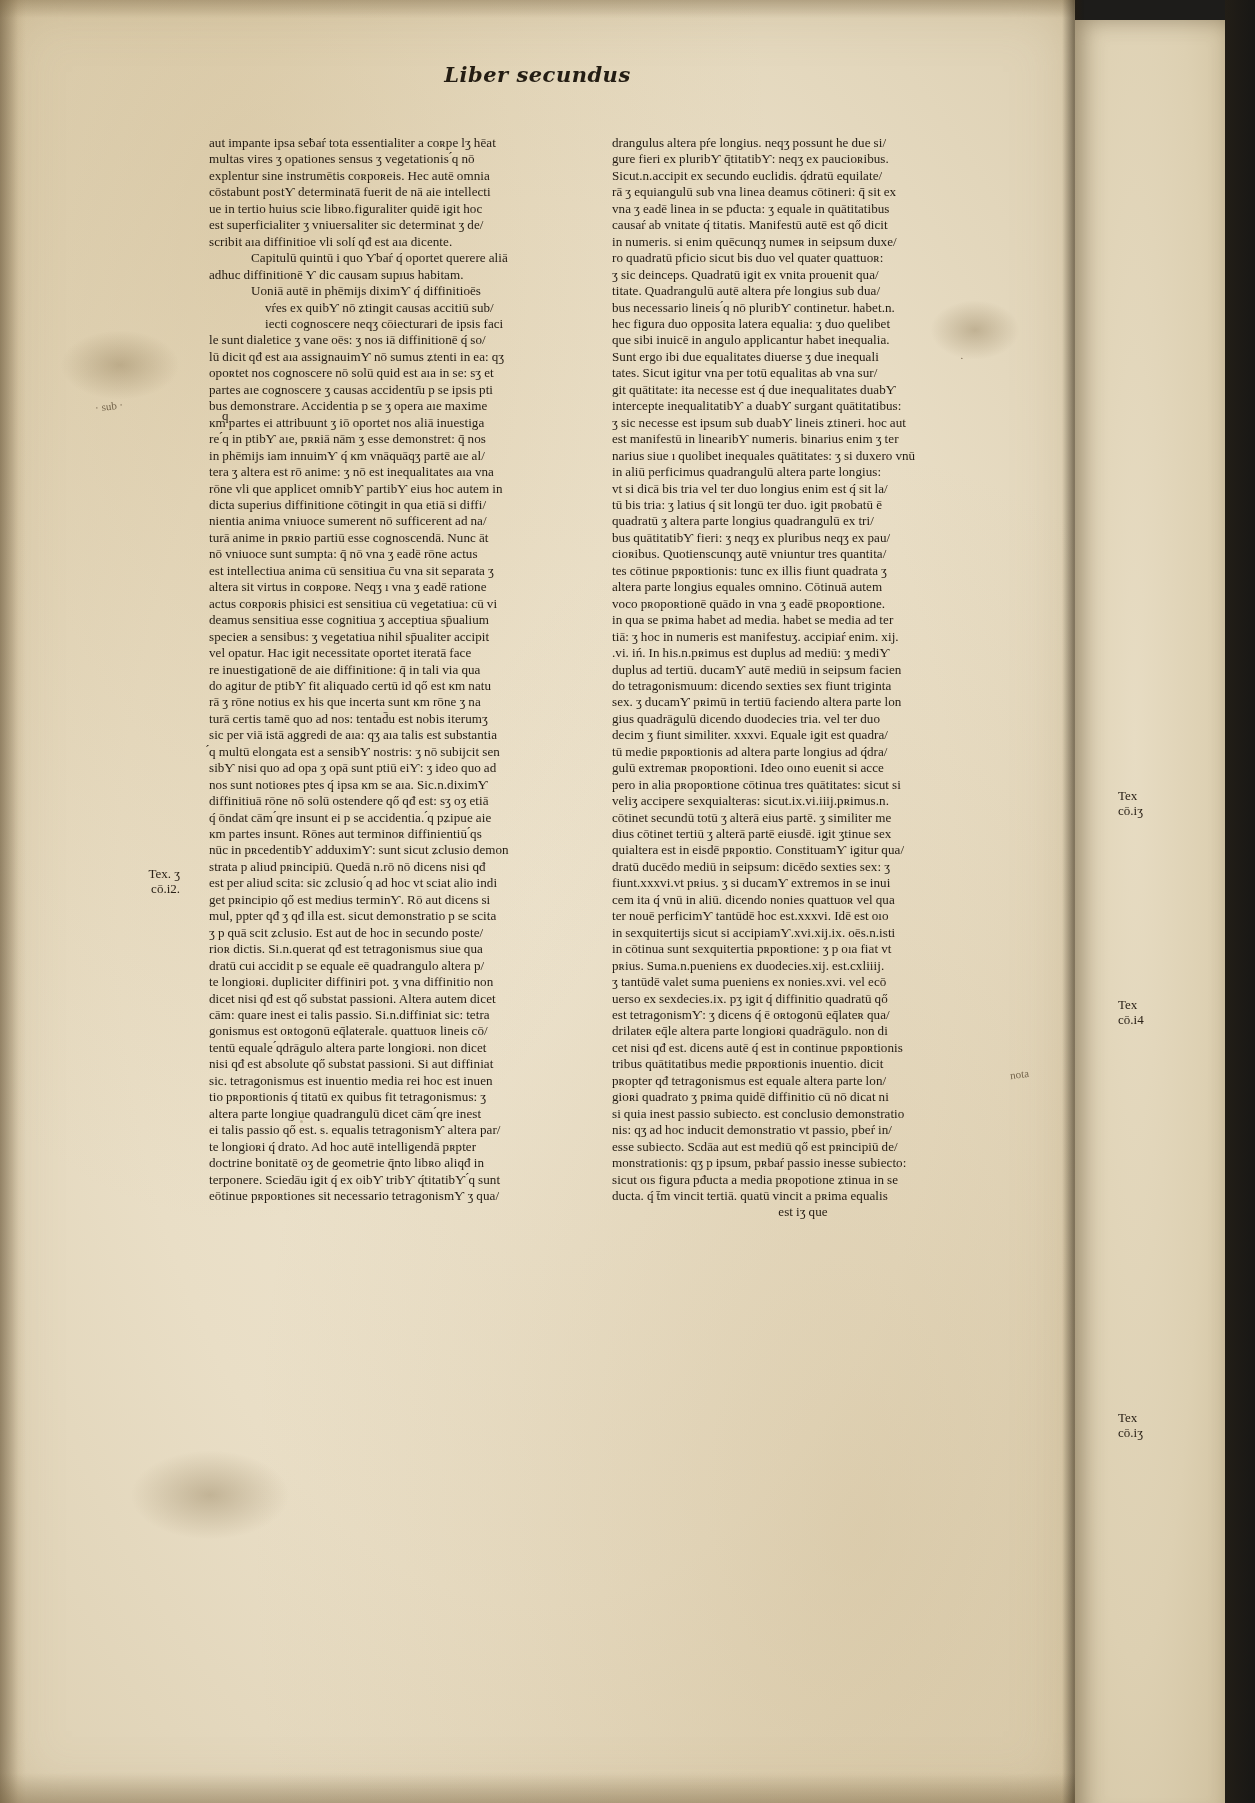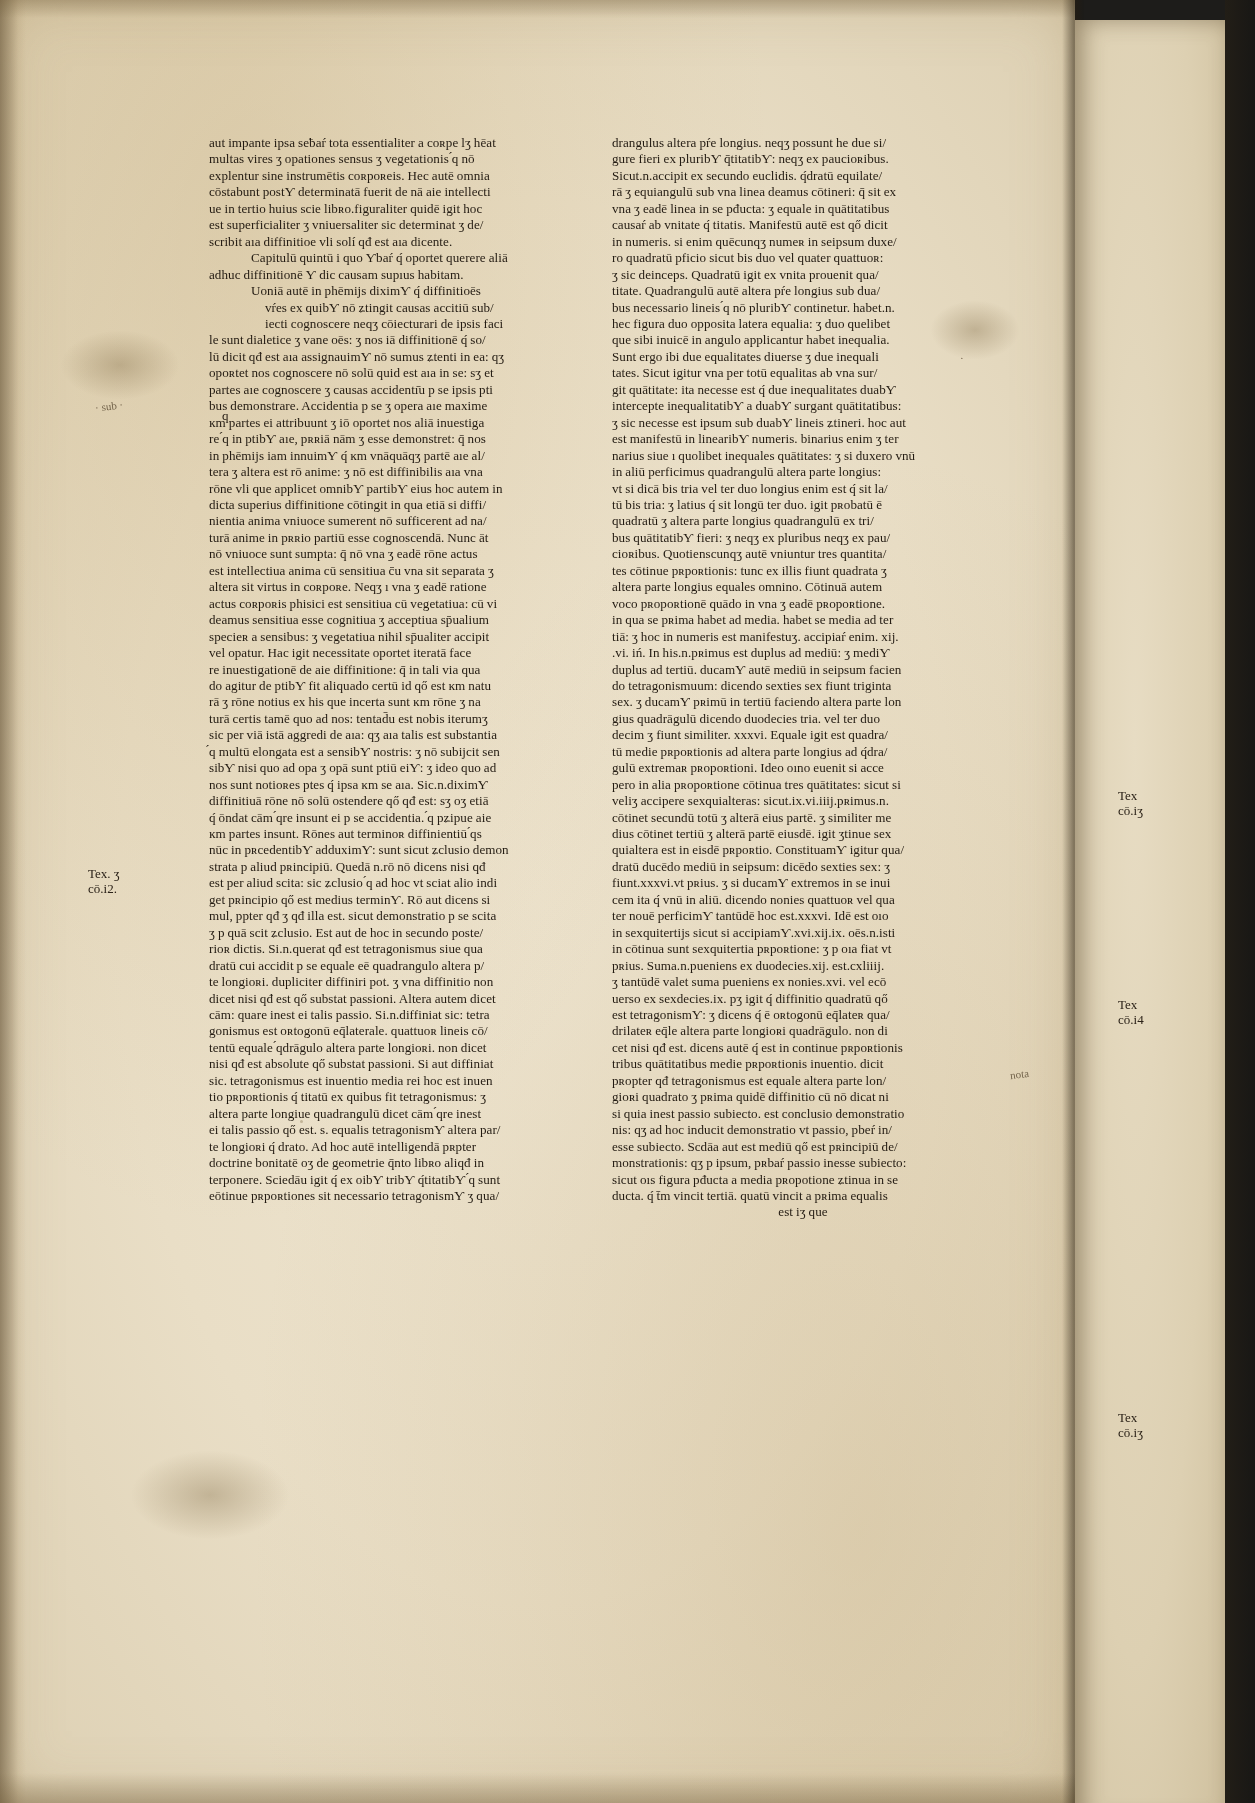--- a/index.html
+++ b/index.html
@@ -170,26 +170,27 @@
     <div class="leaf-edge-left"></div>
     <div class="leaf-edge-top"></div>
     <div class="leaf-edge-bottom"></div>
 
     <div class="ink-smudge" style="left:60px;top:330px;width:120px;height:70px;"></div>
     <div class="ink-smudge" style="left:930px;top:300px;width:90px;height:60px;"></div>
     <div class="ink-smudge" style="left:130px;top:1450px;width:160px;height:90px;"></div>
     <div class="speck" style="left:300px;top:1120px;width:3px;height:3px;"></div>
     <div class="speck" style="left:700px;top:980px;width:2px;height:2px;"></div>
 
+    <div class="running-head">Liber secundus</div>
 
     <div class="margin-note-left" style="top:408px;left:222px;">
       <div>q</div>
     </div>
 
-    <div class="margin-note-left" style="top:866px;">
+    <div class="margin-note-left" style="top:866px;text-align:right;">
       <div>Tex. ʒ</div>
       <div>cō.i2.</div>
     </div>
 
     <div class="text-block">
       <div class="col col-left">
         <p>aut impante ipsa seƀaŕ tota essentialiter a coʀpe lʒ hēat</p>
         <p>multas vires ʒ opationes sensus ʒ vegetationis ́q nō</p>
         <p>explentur sine instrumētis coʀpoʀeis. Hec autē omnia</p>
         <p>cōstabunt postƳ determinatā fuerit de nā aie intellecti</p>
@@ -202,21 +203,21 @@
         <p style="text-indent:56px">vŕes ex quibƳ nō ʑtingit causas accitiū sub/</p>
         <p style="text-indent:56px">iecti cognoscere neqʒ cōiecturari de ipsis faci</p>
         <p>le sunt dialetice ʒ vane oēs: ʒ nos iā diffinitionē q́ so/</p>
         <p>lū dicit qđ est aıa assignauimƳ nō sumus ʑtenti in ea: qʒ</p>
         <p>opoʀtet nos cognoscere nō solū quid est aıa in se: sʒ et</p>
         <p>partes aıe cognoscere ʒ causas accidentı̄u p se ipsis pti</p>
         <p>bus demonstrare. Accidentia p se ʒ opera aıe maxime</p>
         <p>ĸm partes ei attribuunt ʒ iō oportet nos aliā inuestiga</p>
         <p>re ́q in ptibƳ aıe, pʀʀiā nām ʒ esse demonstret: q̄ nos</p>
         <p>in phēmijs iam innuimƳ q́ ĸm vnāquāqʒ partē aıe al/</p>
-        <p>tera ʒ altera est rō anime: ʒ nō est diffinibilis aıa vna</p>
+        <p>tera ʒ altera est rō anime: ʒ nō est inequalitates aıa vna</p>
         <p>rōne vli que applicet omnibƳ partibƳ eius hoc autem in</p>
         <p>dicta superius diffinitione cōtingit in qua etiā si diffi/</p>
         <p>nientia anima vniuoce sumerent nō sufficerent ad na/</p>
         <p>turā anime in pʀʀio partiū esse cognoscendā. Nunc āt</p>
         <p>nō vniuoce sunt sumpta: q̄ nō vna ʒ eadē rōne actus</p>
         <p>est intellectiua anima cū sensitiua c̄u vna sit separata ʒ</p>
         <p>altera sit virtus in coʀpoʀe. Neqʒ ı vna ʒ eadē ratione</p>
         <p>actus coʀpoʀis phisici est sensitiua cū vegetatiua: cū vi</p>
         <p>deamus sensitiua esse cognitiua ʒ acceptiua sp̄ualium</p>
         <p>specieʀ a sensibus: ʒ vegetatiua nihil sp̄ualiter accipit</p>

